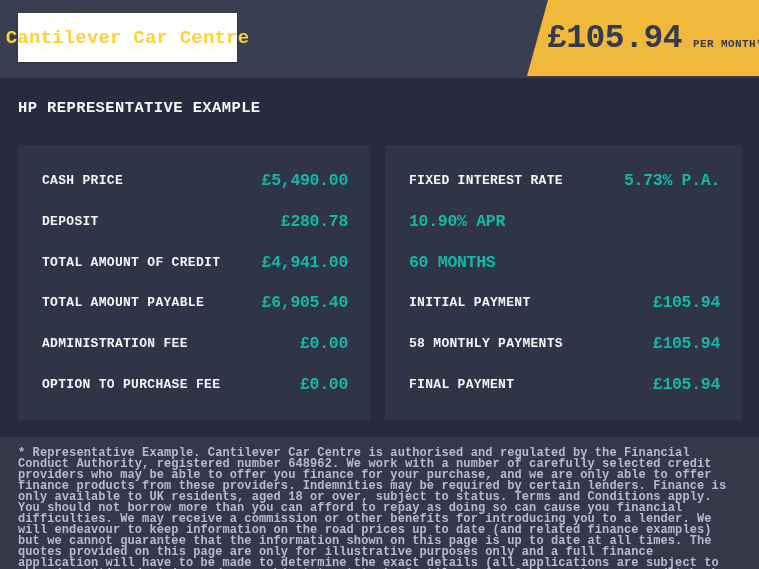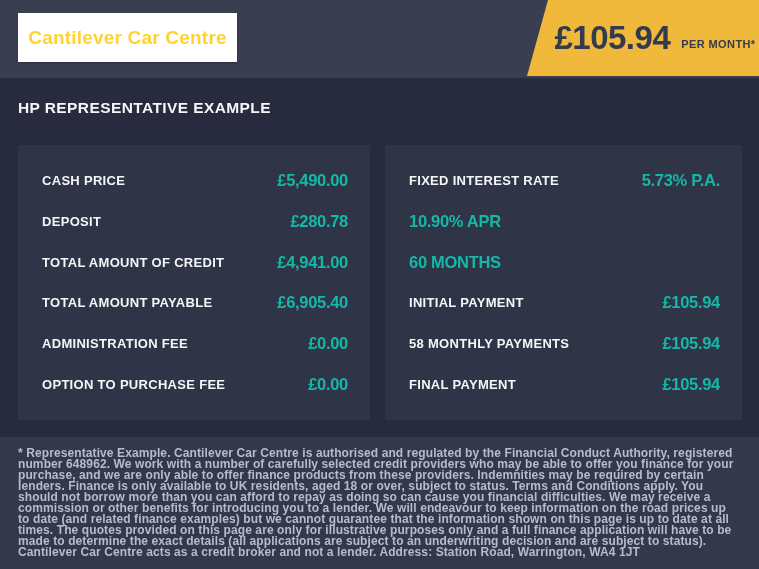--- a/index.html
+++ b/index.html
@@ -1,15 +1,15 @@
 <!DOCTYPE html>
 <html><head>
 <meta charset="utf-8">
 <style>
-  * { margin: 0; padding: 0; box-sizing: border-box; }
+  * { margin: 0; padding: 0; box-sizing: border-box; font-family: Liberation Mono, monospace; }
   html, body { width: 759px; height: 569px; }
   body {
     font-family: "Liberation Sans", sans-serif;
     background: #272b3d;
     overflow: hidden;
   }
   .page {
     position: relative;
     width: 759px;
     height: 569px;

